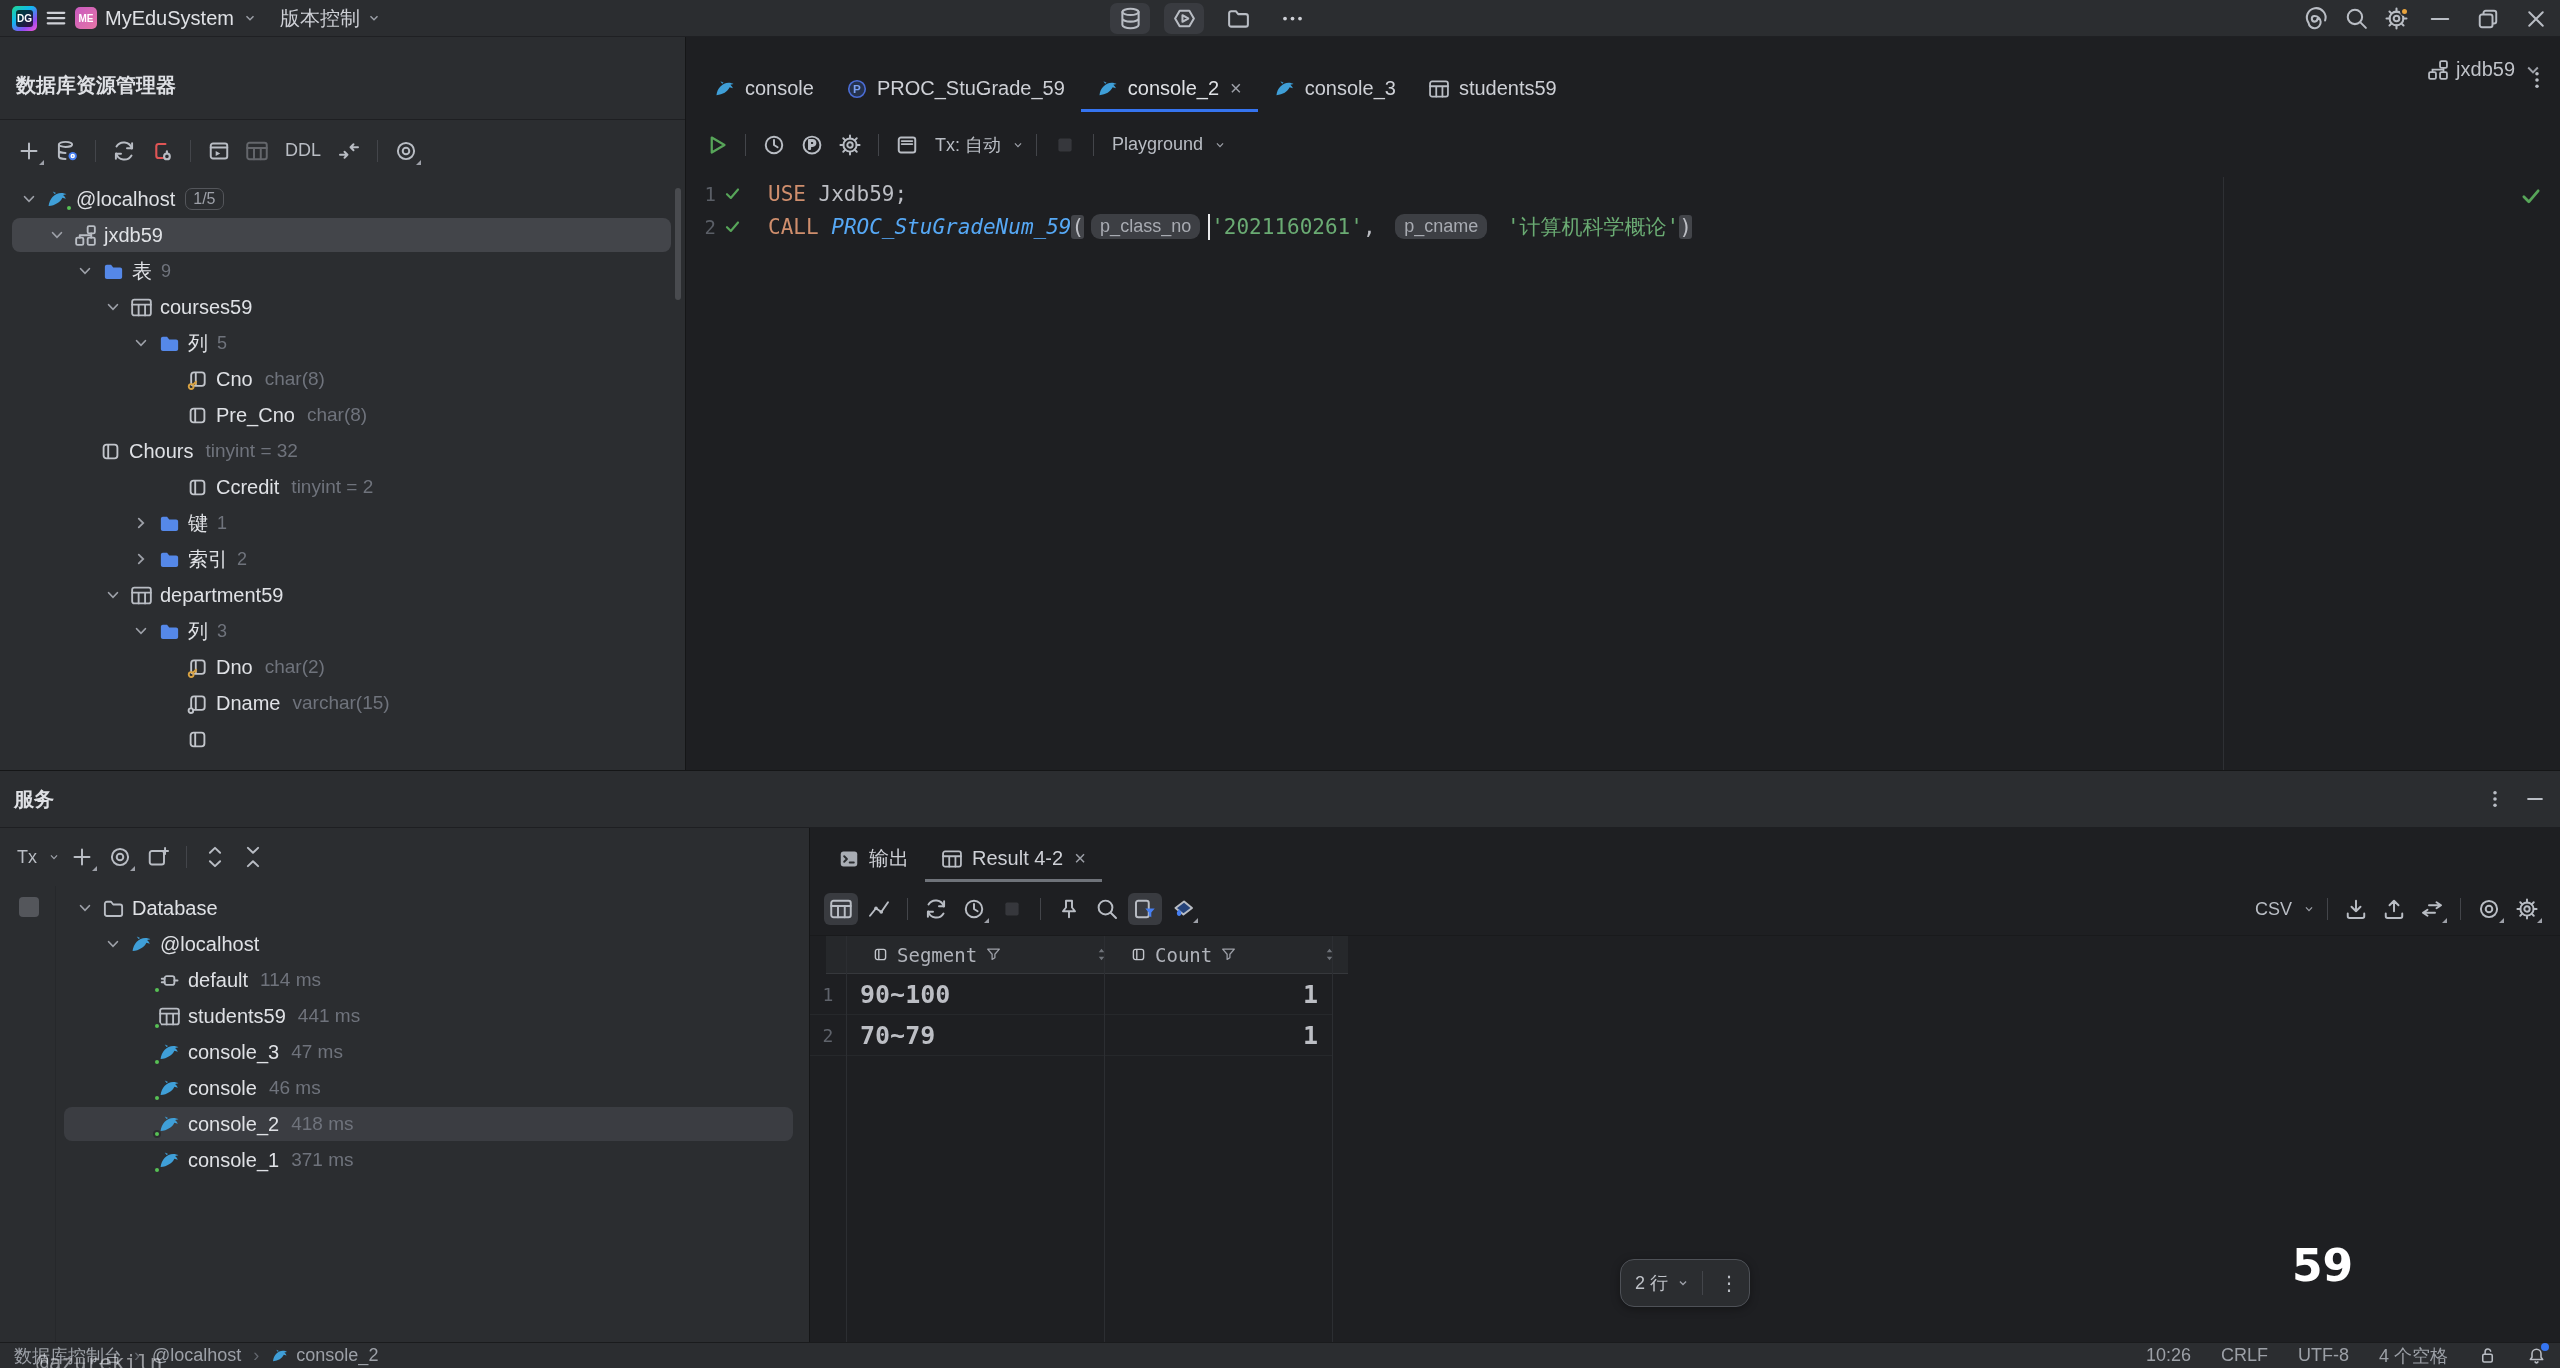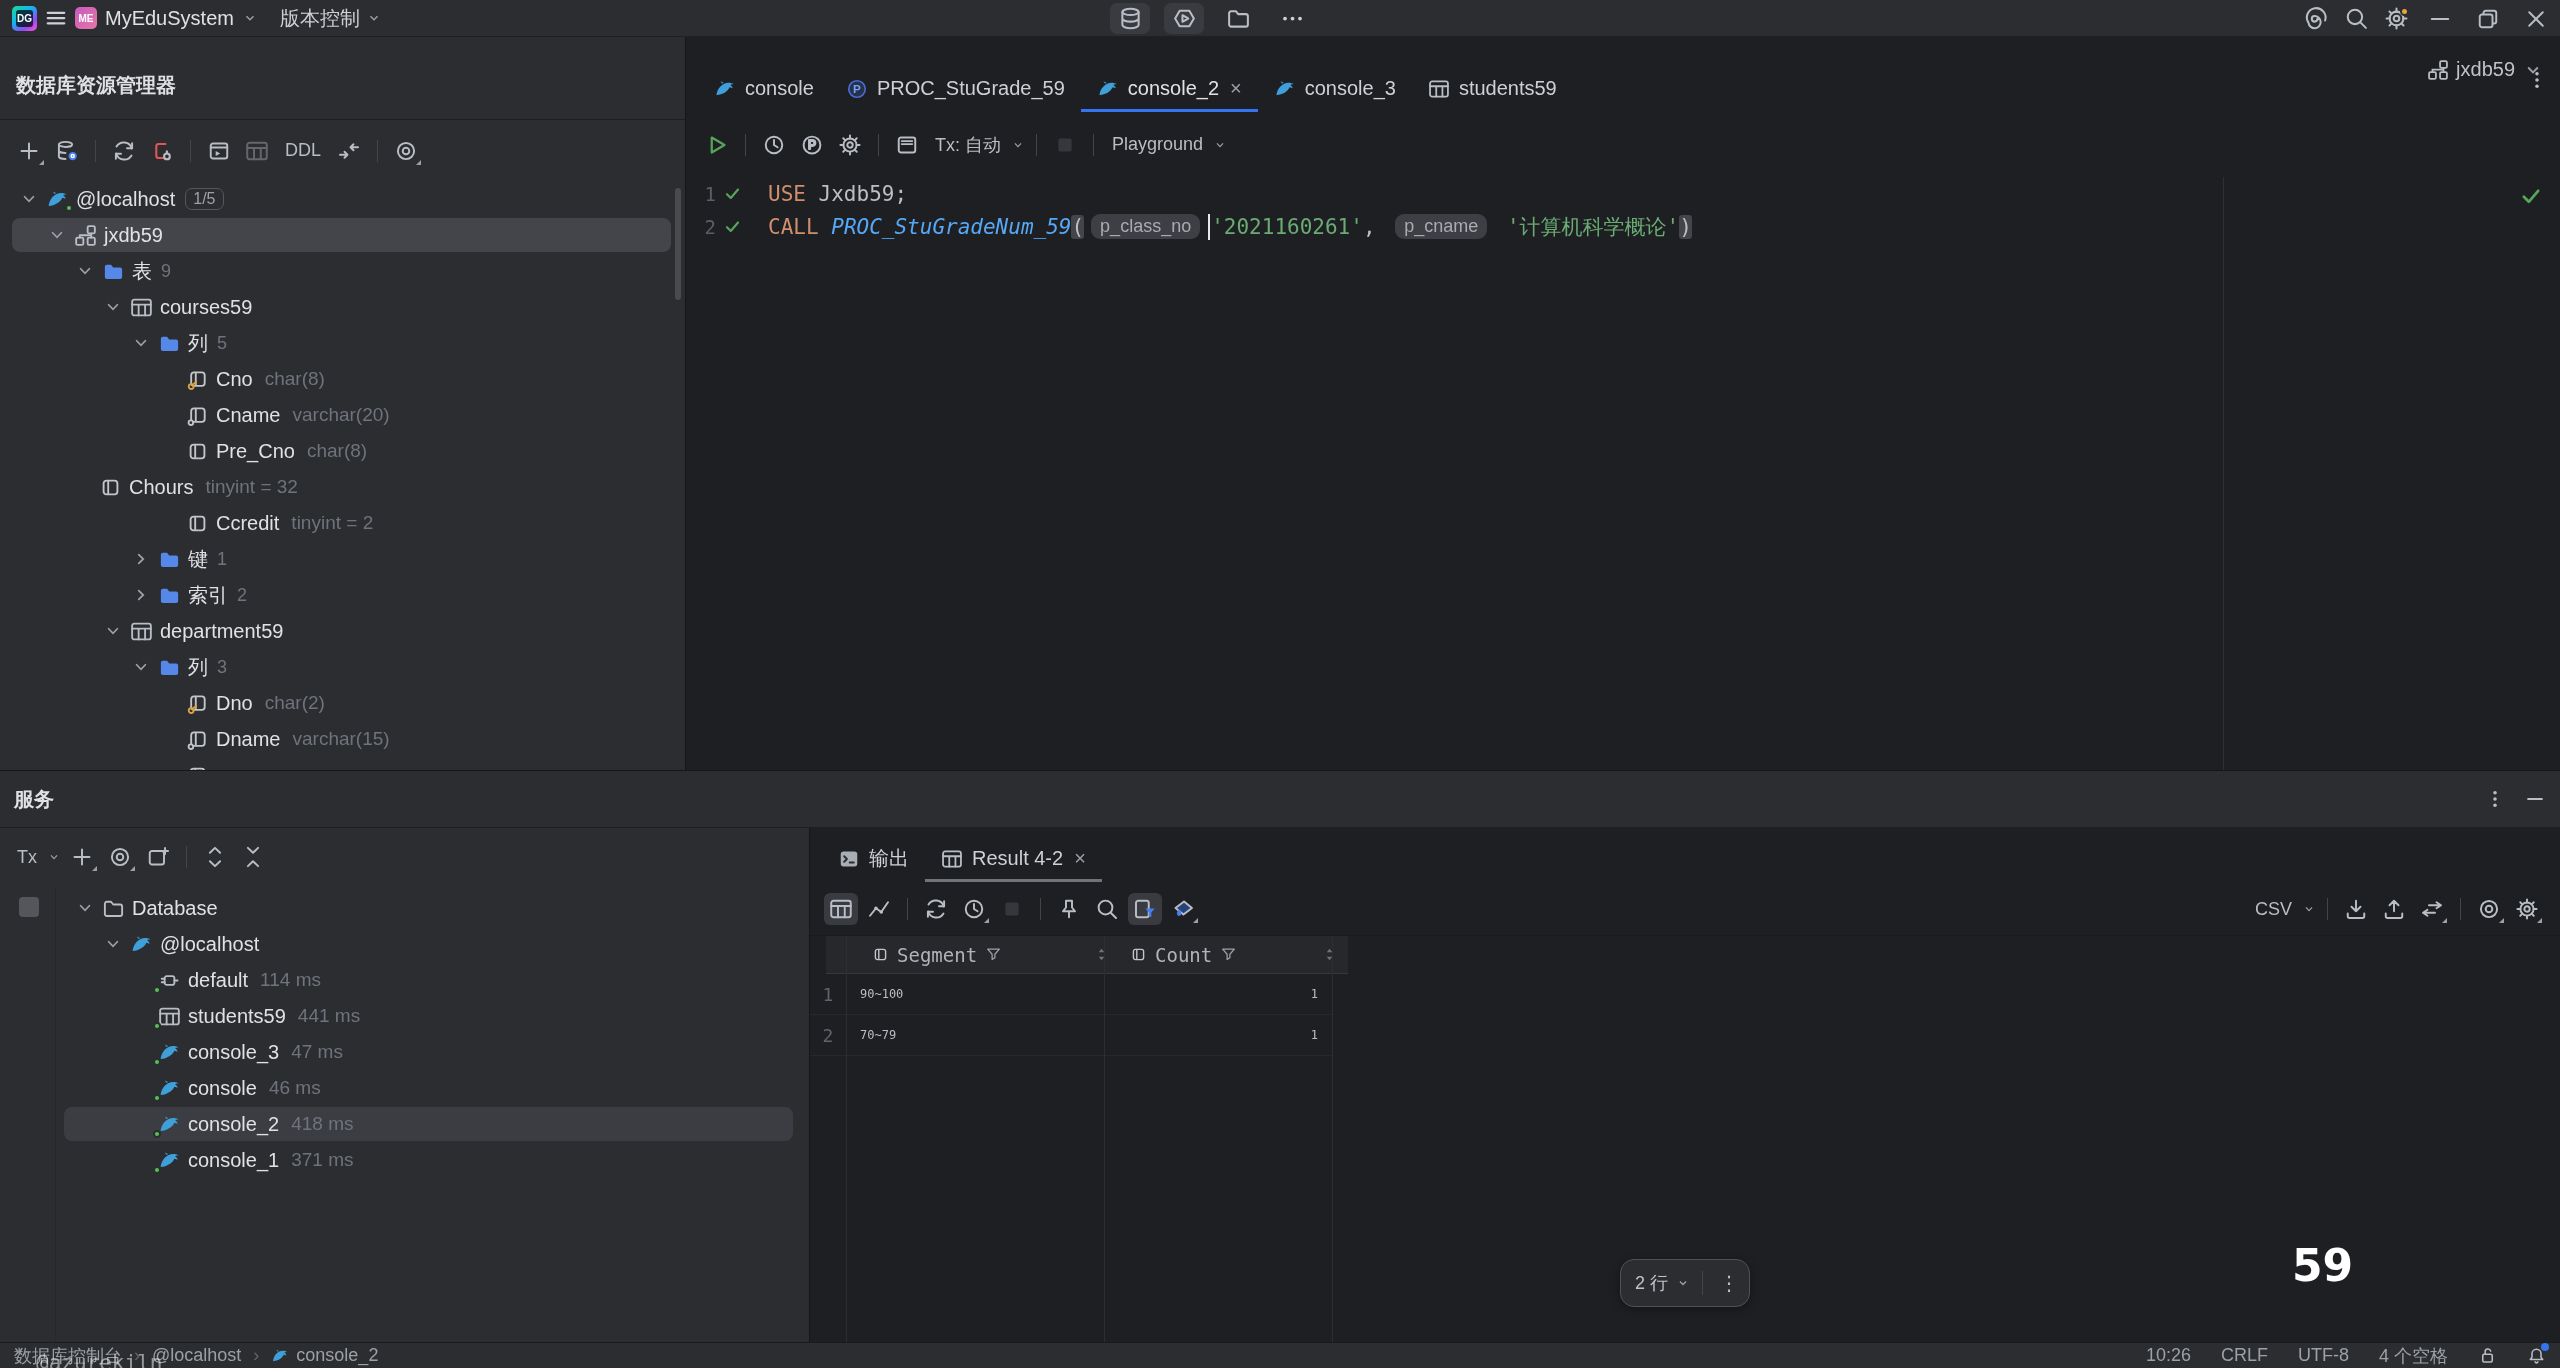--- a/index.html
+++ b/index.html
@@ -108,21 +108,21 @@
   .res-toolbar { height:54px; display:flex; align-items:center; padding-left:12px; border-bottom:1px solid #191a1c; position:relative; }
   .res-toolbar-right { position:absolute; right:14px; top:0; height:54px; display:flex; align-items:center; }
 
   .grid { position:absolute; left:0; top:108px; right:0; bottom:0; font-family:"DejaVu Sans Mono","Liberation Mono",monospace; }
   .grid-header { position:absolute; left:16px; top:0; width:522px; height:38px; background:#26282b; border-bottom:1px solid #36383c; display:flex; }
   .gh-cell { display:flex; align-items:center; font-size:19px; color:#b0b3ba; gap:8px; padding:0 10px; }
   .gh-cell svg { width:17px; height:17px; }
   .gh-sort { margin-left:auto; }
   .grid-row { position:absolute; left:0; width:522px; height:41px; display:flex; border-bottom:1px solid #26282b; }
   .g-num { width:36px; display:flex; align-items:center; justify-content:center; color:#5f636b; font-size:18px; flex:none; }
-  .g-cell { display:flex; align-items:center; font-size:12px; color:#bcbec4; padding:0 14px; }
+  .g-cell { display:flex; align-items:center; font-size:25px; color:#bcbec4; padding:0 14px;font-weight:bold; }
   .g-cell.right { justify-content:flex-end; }
   .vline { position:absolute; top:0; bottom:0; width:1px; background:#2c2e32; }
 
   .pager { position:absolute; left:810px; top:431px; height:48px; background:#2b2d30; border:1px solid #4e5157; border-radius:14px; display:flex; align-items:center; padding:0 6px 0 14px; gap:8px; font-size:18px; color:#bfc2c8; box-shadow:0 2px 8px rgba(0,0,0,.35); }
   .pager .psep { width:1px; height:24px; background:#43454a; margin:0 4px; }
   .pager .kebab { width:28px; text-align:center; color:#b9bdc4; font-size:20px; }
   .overlay-59 { position:absolute; left:1482px; top:412px; font-size:44px; font-weight:800; color:#ffffff; letter-spacing:0px; font-family:"DejaVu Sans",sans-serif; }
 
   
   .statusbar { height:26px; background:#2b2d30; border-top:1px solid #1a1b1d; display:flex; align-items:center; padding:0 14px; font-size:18px; color:#9ca0a7; position:relative; }
@@ -425,33 +425,20 @@
             </svg>
           </span>
       <span class="tree-label">Cno</span>
 
       <span class="tree-detail">char(8)</span>
     </div>
         <div class="tree-row " style="padding-left:156px">
       <span class="chev"></span>
       <span class="node-icon">
             <svg viewBox="0 0 16 16" fill="none" stroke="#c2c5cb" stroke-width="1.3">
-              <rect x="3.6" y="3" width="9.4" height="9.4" rx="2"></rect>
-              <path d="M6.8 3v9.4"></path>
-              <circle cx="3.4" cy="13" r="1.6" fill="#2b2d30"></circle>
-            </svg>
-          </span>
-      <span class="tree-label">Cname</span>
-
-      <span class="tree-detail">varchar(20)</span>
-    </div>
-        <div class="tree-row " style="padding-left:156px">
-      <span class="chev"></span>
-      <span class="node-icon">
-            <svg viewBox="0 0 16 16" fill="none" stroke="#c2c5cb" stroke-width="1.3">
               <rect x="3.2" y="3.2" width="9.6" height="9.6" rx="2"></rect>
               <path d="M6.4 3.2v9.6"></path>
             </svg>
           </span>
       <span class="tree-label">Pre_Cno</span>
 
       <span class="tree-detail">char(8)</span>
     </div>
         <div class="tree-row " style="padding-left:69px">
       <span class="chev"></span>

